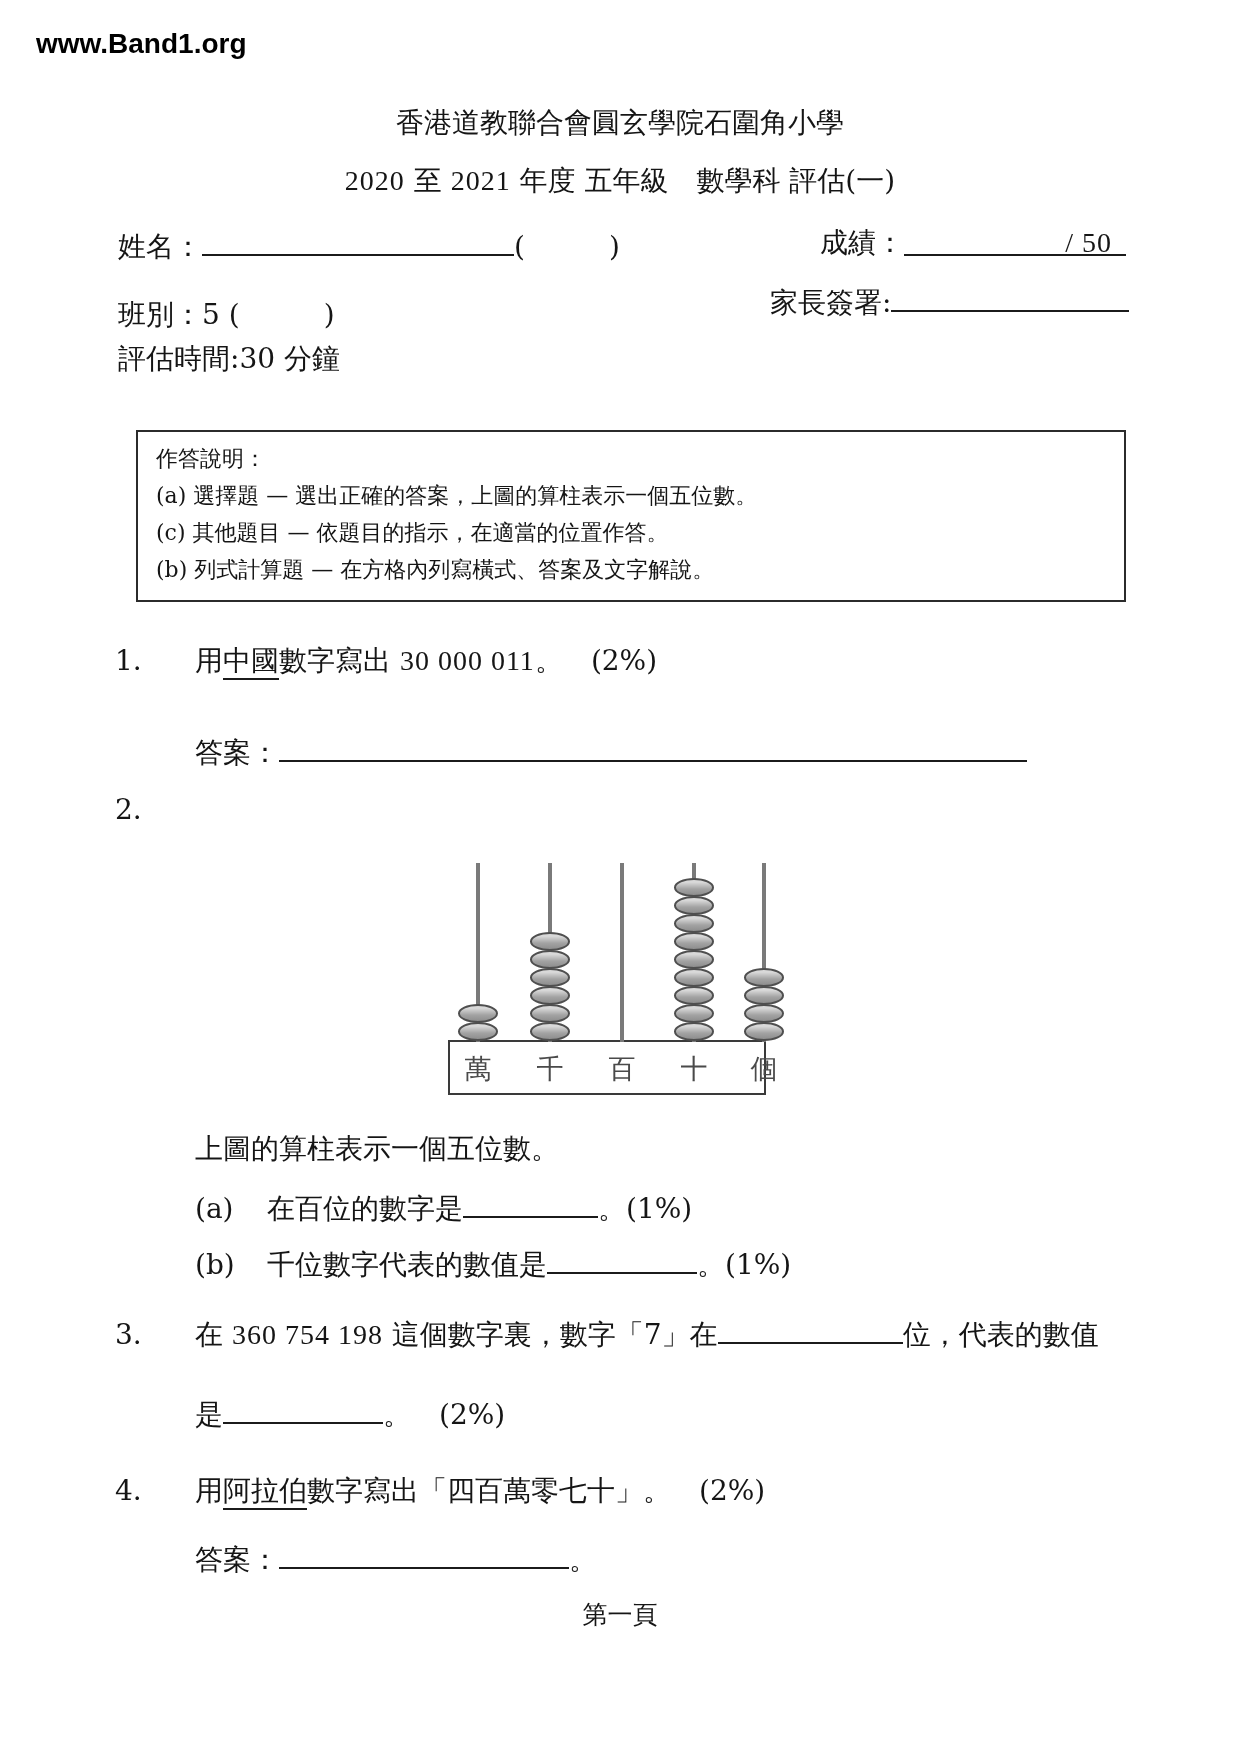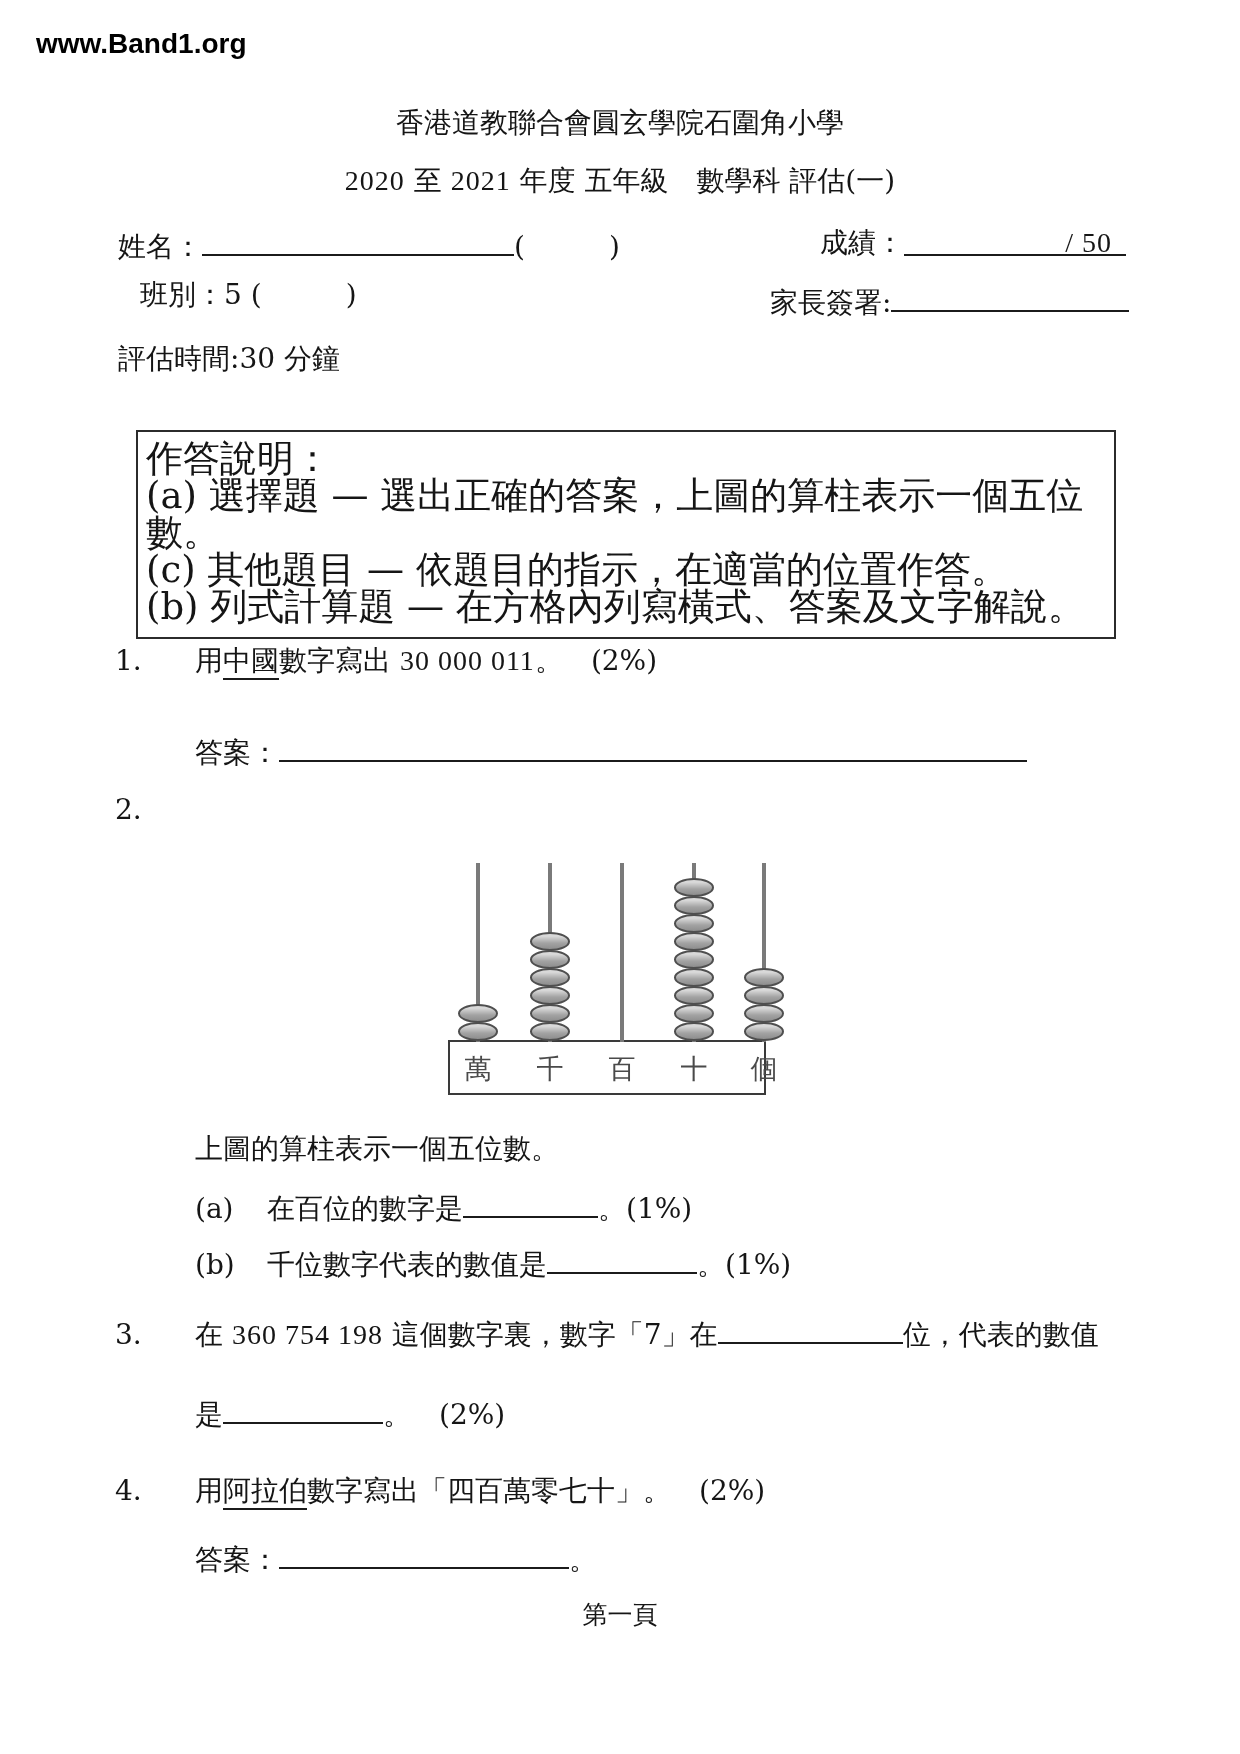--- a/index.html
+++ b/index.html
@@ -11,22 +11,22 @@
   }
   .abs { position:absolute; white-space:nowrap; }
   .center { left:0; right:0; text-align:center; }
   .num { font-family:Liberation Serif, serif; letter-spacing:1px; }
   .blank { display:inline-block; border-bottom:2px solid #1b1b1b; height:30px; vertical-align:baseline; }
   .u { border-bottom:2px solid #1b1b1b; padding-bottom:1px; }
   .watermark { font-family:"Liberation Sans","DejaVu Sans",sans-serif; font-size:28px; color:#000; }
   .score-blank { text-align:right; padding-right:14px; box-sizing:border-box; }
   .instr-box {
     position:absolute; left:136px; top:430px; width:954px;
-    border:2px solid #2b2b2b; padding:8px 14px 12px 8px;
-    font-size:37px; line-height:37px;
+    border:2px solid #2b2b2b; padding:8px 14px 12px 18px;
+    font-size:22px; line-height:37px;
   }
   .qno { display:inline-block; }
   .subq-no { display:inline-block; width:72px; }
   
   .abacus { position:absolute; left:440px; top:855px; width:335px; height:245px; }
   .ab-rod { position:absolute; top:8px; width:4px; height:179px; background:#7a7a7a; }
   .ab-bead {
     position:absolute; width:40px; height:19px; border-radius:50%;
     background:linear-gradient(180deg,#d9d9d9 15%,#a3a3a3 60%,#8e8e8e 100%);
     border:2px solid #4f4f4f; box-sizing:border-box;
@@ -46,21 +46,21 @@
     <span class="num">2020</span><span> 至 </span><span class="num">2021</span><span> 年度 五年級　數學科 評估(一)</span>
   </div>
 
   <div class="abs" style="left:118px; top:224px;">
     <span>姓名：</span><span class="blank" style="width:312px;"></span><span>(　　　)</span>
   </div>
   <div class="abs" style="left:820px; top:224px;">
     <span>成績：</span><span class="blank score-blank" style="width:222px;"><span class="num">/ 50</span></span>
   </div>
 
-  <div class="abs" style="left:118px; top:276px;margin-left:22px;">班別：5 (　　　)</div>
+  <div class="abs" style="left:118px; top:296px;">班別：5 (　　　)</div>
   <div class="abs" style="left:770px; top:280px;">
     <span>家長簽署:</span><span class="blank" style="width:238px;"></span>
   </div>
 
   <div class="abs" style="left:118px; top:340px;">評估時間:30 分鐘</div>
 
   <div class="instr-box">
     <div>作答說明：</div>
     <div>(a) 選擇題 — 選出正確的答案，上圖的算柱表示一個五位數。</div>
     <div>(c) 其他題目 — 依題目的指示，在適當的位置作答。</div>

